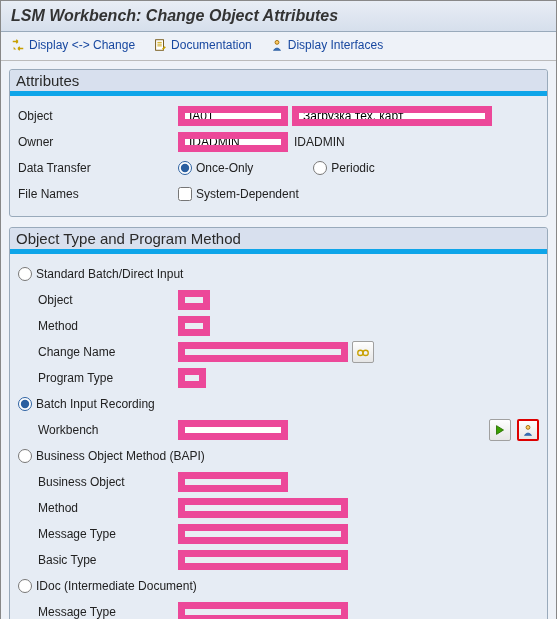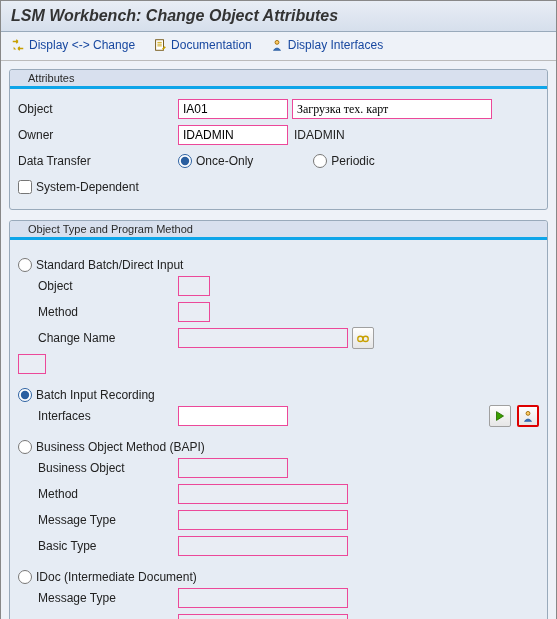--- a/index.html
+++ b/index.html
@@ -5,35 +5,35 @@
   * { box-sizing: border-box; font-family: Arial, sans-serif; }
   body { margin: 0; background: #f2f2f2; width: 557px; height: 619px; overflow: hidden; }
   .window { border: 1px solid #888; background: #fff; width: 557px; height: 619px; }
   .title-bar { background: linear-gradient(#e8edf5, #d6dfec); padding: 6px 10px; border-bottom: 1px solid #9ab; }
   .title-bar h1 { margin: 0; font-size: 16px; font-style: italic; font-weight: bold; color: #333; }
   .toolbar { display: flex; gap: 18px; padding: 6px 10px 8px 10px; border-bottom: 1px solid #bbb; background: #eef2f8; }
   .toolbar-item { display: inline-flex; align-items: center; gap: 4px; color: #1848a0; font-size: 12px; cursor: pointer; }
   .toolbar-item svg { width: 14px; height: 14px; }
   .content { padding: 8px; background: #eef2f8; height: calc(619px - 58px); overflow: auto; }
   .groupbox { border: 1px solid #9ab; border-radius: 3px; margin-bottom: 10px; background: #e6ecf4; }
-  .groupbox-title { font-size: 11px; color: #2a2a2a; padding: 2px 18px; background: #d8e0ee; border-bottom: 3px solid #0ea5e9; border-radius: 3px 3px 0 0; }
+  .groupbox-title { font-size: 15px; color: #2a2a2a; padding: 2px 6px; background: #d8e0ee; border-bottom: 5px solid #0ea5e9; border-radius: 3px 3px 0 0; }
   .groupbox-body { padding: 6px 8px 8px 8px; font-size: 12px; color: #222; }
   .row { display: flex; align-items: center; min-height: 24px; margin: 2px 0; }
   .lbl { width: 160px; font-size: 12px; color: #222; }
   .lbl-indent { width: 160px; font-size: 12px; color: #222; padding-left: 20px; }
-  .inp { height: 20px; border: 1px solid #ec4899; background: #fff; font-size: 12px; padding: 1px 4px; }
+  .inp { height: 20px; border: 7px solid #ec4899; background: #fff; font-size: 12px; padding: 1px 4px; }
   .inp-ro { background: #e9edf4; }
   .w70 { width: 110px; }
   .w32 { width: 32px; }
   .w28 { width: 28px; }
   .w180 { width: 170px; }
-  .w200 { width: 200px; font-family: Liberation Serif, serif; }
+  .w200 { width: 200px; }
   .extra-text { margin-left: 6px; font-size: 12px; color: #222; }
   input[type=radio], input[type=checkbox] { width: 14px; height: 14px; margin: 0 4px 0 0; vertical-align: middle; accent-color: #2a5fa0; }
-  .radio-row { display: flex; align-items: flex-end; min-height: 24px; margin: 2px 0; }
+  .radio-row { display: flex; align-items: center; min-height: 24px; margin: 2px 0; }
   .radio-label { font-size: 12px; }
   .radio-inline { display: inline-flex; align-items: center; margin-right: 60px; }
   .iconbtn { display: inline-flex; align-items: center; justify-content: center; width: 22px; height: 22px; border: 1px solid #a0a0a0; background: linear-gradient(#fefefe,#e6e6e6); border-radius: 2px; cursor: pointer; }
   .iconbtn svg { width: 14px; height: 14px; }
   .iconbtn-active { border: 2px solid #d00; }
   .btn-group-right { margin-left: auto; display: flex; gap: 6px; }
 </style>
 </head>
 <body>
 
@@ -88,20 +88,21 @@
           <span class="radio-inline">
             <input type="radio" checked="" style="">
             <span class="radio-label">Once-Only</span>
           </span>
           <span class="radio-inline">
             <input type="radio" style="">
             <span class="radio-label">Periodic</span>
           </span>
         </div>
         <div class="row">
+          <span class="lbl">File Names</span>
           <input type="checkbox" style="">
           <span class="radio-label">System-Dependent</span>
         </div>
       </div>
     </div>
 
     <div class="groupbox">
       <div class="groupbox-title">Object Type and Program Method</div>
       <div class="groupbox-body">
 
@@ -122,29 +123,30 @@
           <input class="inp inp-ro w180" readonly="" style="">
           <span class="iconbtn" style="margin-left:4px">
             <svg viewBox="0 0 16 16">
               <circle cx="5" cy="9" r="3" fill="none" stroke="#c8a000" stroke-width="1.5"></circle>
               <circle cx="11" cy="9" r="3" fill="none" stroke="#c8a000" stroke-width="1.5"></circle>
               <path d="M8 9 H8" stroke="#c8a000"></path>
             </svg>
           </span>
         </div>
         <div class="row">
+          <span class="lbl-indent">Program Type</span>
           <input class="inp inp-ro w28" readonly="" style="">
         </div>
 
         <div class="radio-row">
           <input type="radio" checked="" style="">
           <span class="radio-label">Batch Input Recording</span>
         </div>
         <div class="row">
-          <span class="lbl-indent">Interfaces</span>
+          <span class="lbl-indent">Workbench</span>
           <input class="inp w70" style="">
           <span class="btn-group-right">
             <span class="iconbtn">
               <svg viewBox="0 0 16 16">
                 <path d="M4 3 L12 8 L4 13 Z" fill="#3aa000" stroke="#2a7000"></path>
               </svg>
             </span>
             <span class="iconbtn iconbtn-active">
               <svg viewBox="0 0 16 16">
                 <circle cx="8" cy="5" r="2.2" fill="#ffcc66" stroke="#996600"></circle>

